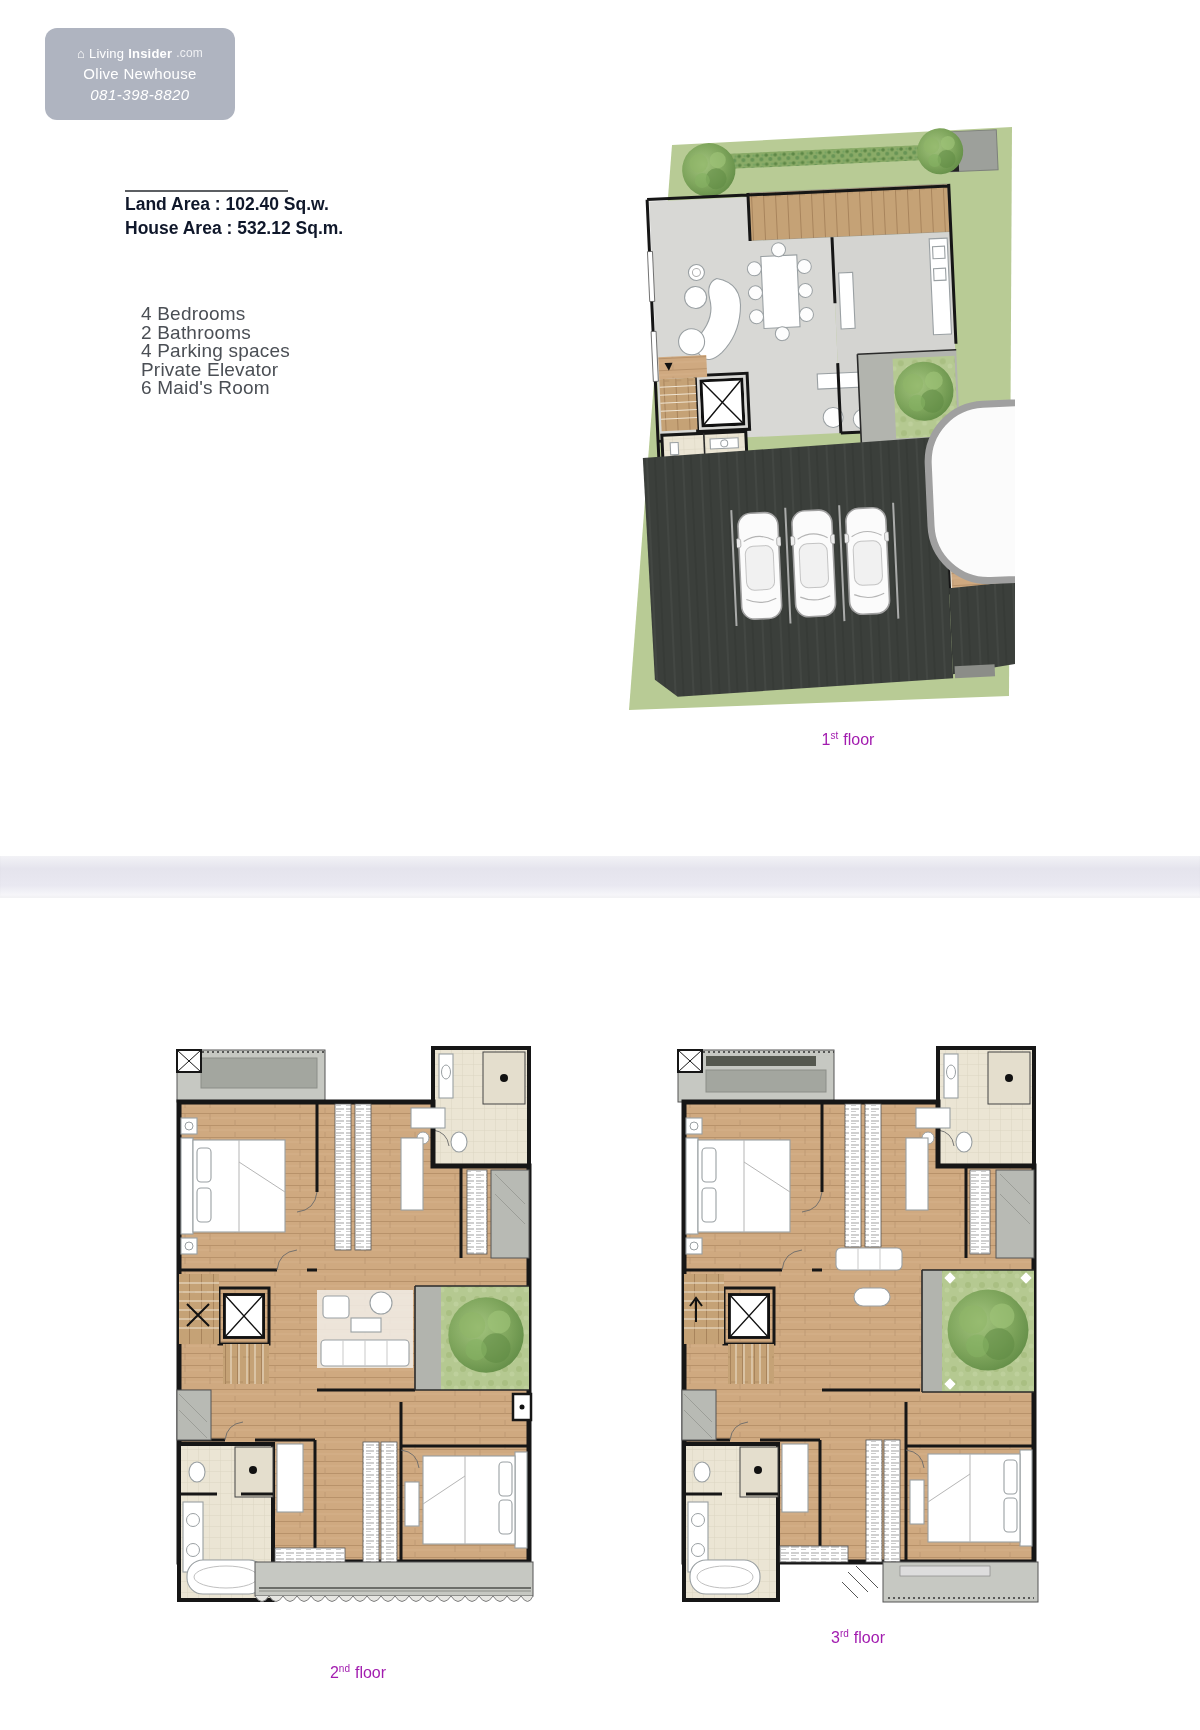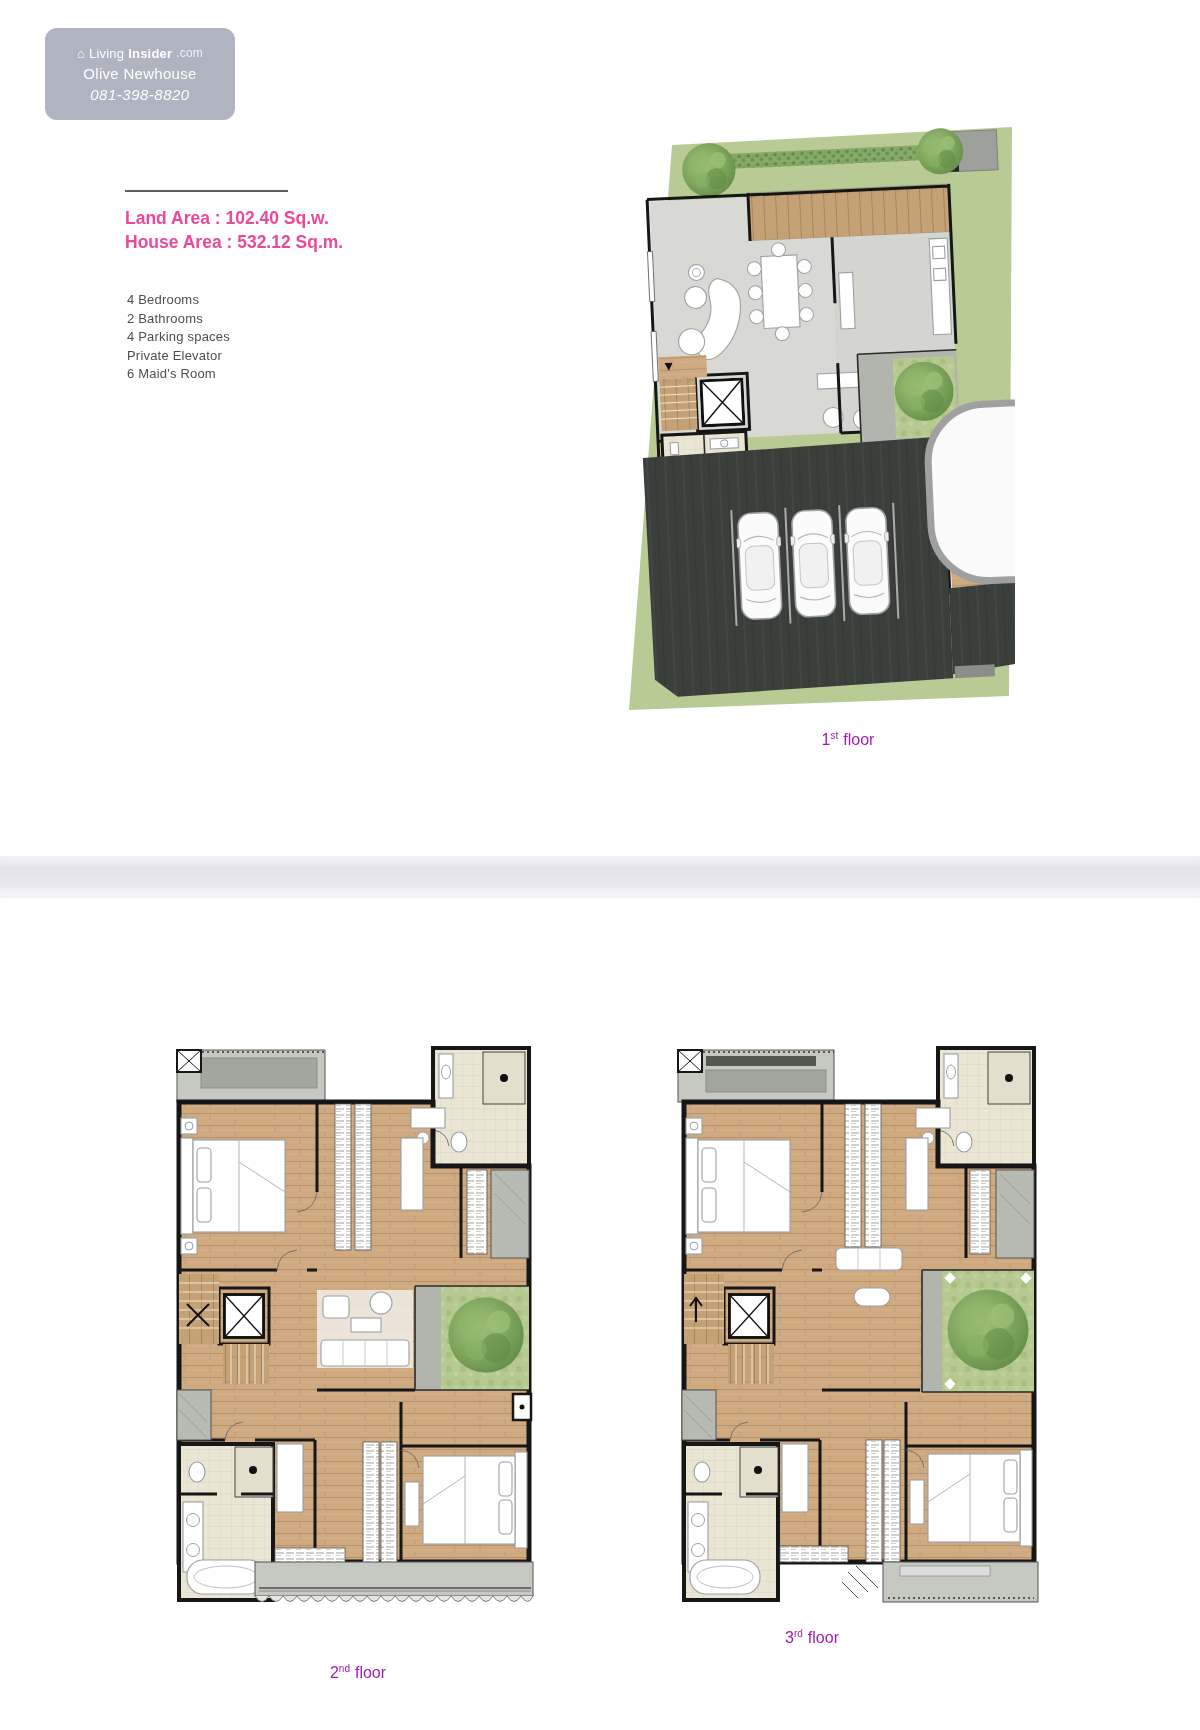--- a/index.html
+++ b/index.html
@@ -13,23 +13,23 @@
   .wm-logo .pre{font-weight:300;}
   .wm-logo .suf{font-weight:700;}
   .wm-logo .tld{font-size:12px;opacity:.8;}
   .wm-house{font-size:13px;line-height:1;}
   .wm-name{font-size:15px;font-weight:400;letter-spacing:.3px;}
   .wm-phone{font-size:15px;font-weight:300;letter-spacing:.5px;font-style:italic;}
   
   .unit{position:absolute;left:123px;top:96px;font-size:80px;font-weight:800;color:#c7a07a;
         letter-spacing:1px;line-height:1;}
   .rule{position:absolute;left:125px;top:190px;width:163px;height:2px;background:#5c5f63;}
-  .areas{position:absolute;left:125px;top:206px;font-size:17.5px;font-weight:700;color:#ec4899;line-height:24px;}
-  .features{position:absolute;left:125px;top:289px;margin:2px;padding:0;list-style:none;
-            font-size:13px;color:#4b4f55;line-height:18.6px;letter-spacing:.2px;}
+  .areas{position:absolute;left:125px;top:192px;font-size:17.5px;font-weight:700;color:#0f172a;line-height:24px;}
+  .features{position:absolute;left:125px;top:289px;margin:16px;padding:0;list-style:none;
+            font-size:19px;color:#4b4f55;line-height:18.6px;letter-spacing:.2px;}
   
   .plan-wrap{position:absolute;}
   .plan{display:block;width:100%;height:100%;}
   .floor-label{position:absolute;width:176px;text-align:center;color:#a21caf;font-size:16px;}
   .floor-label sup{font-size:10px;}
   .floor-label .word{margin-left:5px;}
   
   .divider{position:absolute;left:0;top:856px;width:1200px;height:42px;
            background:linear-gradient(180deg,#f2f2f6 0%,#e5e4ed 30%,#e9e8f1 70%,#fafafc 100%);
            box-shadow:0 -2px 2px rgba(0,0,0,0.03) inset;}
@@ -441,17 +441,17 @@
       </g>
 
       <g>
         <rect x="213" y="520" width="155" height="40" fill="#c6c8c2" stroke="#555" stroke-width="1"></rect>
         <path d="M218 556 H364" class="rail"></path>
         <rect x="230" y="524" width="90" height="10" fill="#dddddd" stroke="#888" stroke-width="0.7"></rect>
       </g>
       <path d="M178 530 l20 20 M172 540 l16 16 M186 524 l22 22" stroke="#555" stroke-width="1"></path>
     </svg>
   </div>
-  <div class="floor-label" style="left:724px;top:1628px;">
+  <div class="floor-label" style="left:770px;top:1628px;">
     <span>3</span><sup>rd</sup><span class="word">floor</span>
   </div>
 
 </div>
 
 </body></html>

